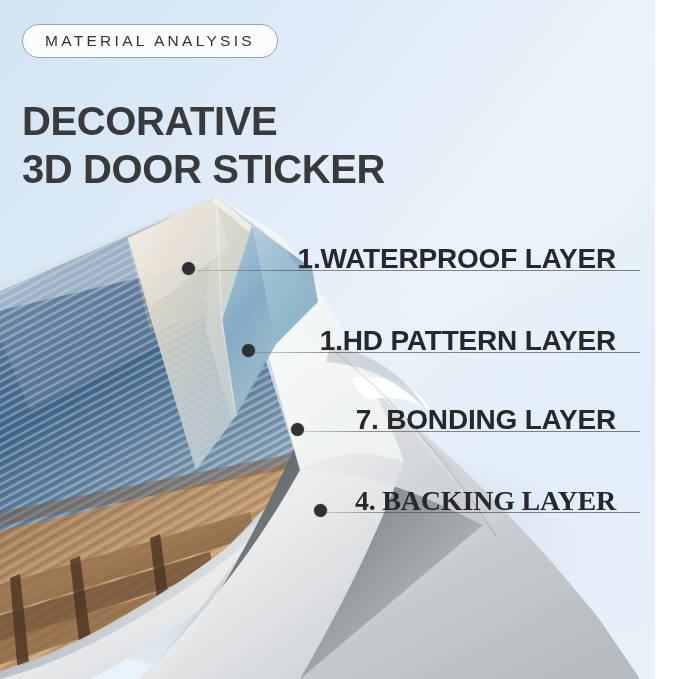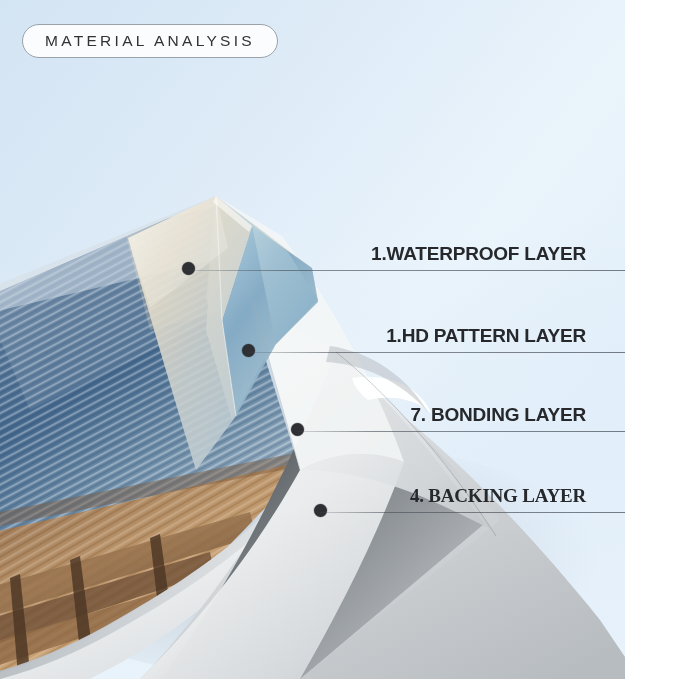--- a/index.html
+++ b/index.html
@@ -4,26 +4,25 @@
 <title>Material Analysis</title>
 <style>
   html,body{margin:0;padding:0;}
   body{
     width:679px;height:679px;
     font-family:"Liberation Sans","DejaVu Sans",sans-serif;
     overflow:hidden;
   }
   #stage{
     position:relative;
-    width:585px;height:679px;
+    width:655px;height:679px;
     overflow:hidden;
     background:
       radial-gradient(120% 95% at 100% 100%, #e7f2fb 0%, #e2eef9 35%, rgba(226,238,249,0) 72%),
       linear-gradient(128deg, #d3e4f3 0%, #dfecf8 32%, #eaf4fb 58%, #e2eff9 80%, #dceaf6 100%);
-    padding-left: 40px;
   }
 
   
   .badge{
     position:absolute;left:22px;top:24px;
     height:34px;box-sizing:border-box;
     padding:0 22px;
     display:flex;align-items:center;
     border:1.3px solid #9aa2aa;
     border-radius:18px;
@@ -62,21 +61,21 @@
   
   .callout{
     position:absolute;
     right:39px;
     width:420px;
     text-align:right;
     box-sizing:border-box;
   }
   .callout .txt{
     display:inline-block;
-    font-size:19px;
+    font-size:28px;
     font-weight:bold;
     color:#26282b;
     letter-spacing:-0.2px;
     white-space:nowrap;
     padding-bottom:3px;
   }
   .rule{
     position:absolute;
     height:1px;
     background:linear-gradient(90deg, rgba(70,78,86,.18) 0%, rgba(70,78,86,.62) 22%, rgba(70,78,86,.72) 100%);
@@ -269,20 +268,24 @@
 
     <path d="M 216,196 L 222,320 L 236,416" stroke="#ffffff" stroke-opacity="0.45" stroke-width="1.2" fill="none"></path>
     <path d="M 252,300 L 300,470" stroke="#a8aeb3" stroke-opacity="0.45" stroke-width="1" fill="none"></path>
     <path d="M 336,352 C 400,404 456,474 496,536" stroke="#6e7478" stroke-opacity="0.35" stroke-width="1" fill="none"></path>
   </svg>
 
   <div class="badge">
     <span>MATERIAL ANALYSIS</span>
   </div>
 
+  <h1 class="title">
+    <span>DECORATIVE</span>
+    <span class="l2">3D DOOR STICKER</span>
+  </h1>
 
 
   <div id="callouts">
       <div class="dot" style="left: 182px; top: 262px;"></div>
       <div class="rule" style="left: 188px; top: 270px; width: 452px;"></div>
       <div class="callout" style="top: 243px;"><span class="txt">1.WATERPROOF LAYER</span></div>
       <div class="dot" style="left: 242px; top: 344px;"></div>
       <div class="rule" style="left: 248px; top: 352px; width: 392px;"></div>
       <div class="callout" style="top: 325px;"><span class="txt">1.HD PATTERN LAYER</span></div>
       <div class="dot" style="left: 291px; top: 423px;"></div>

